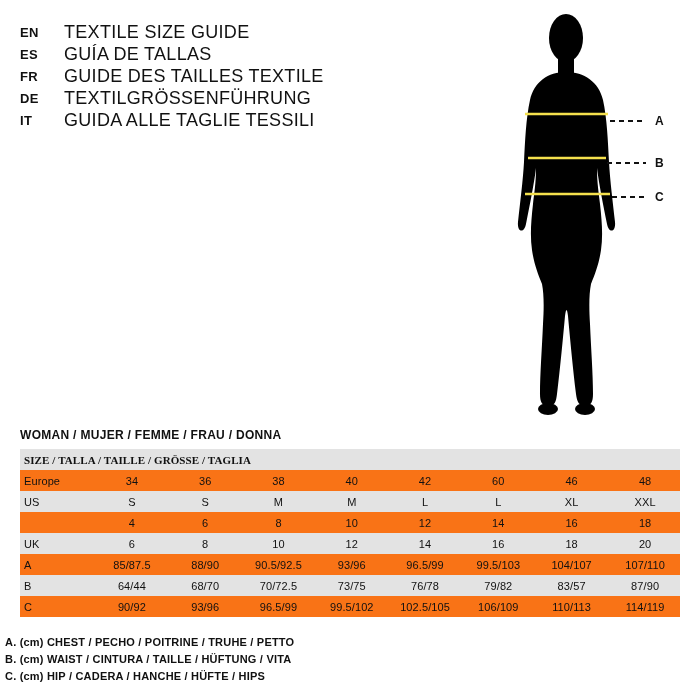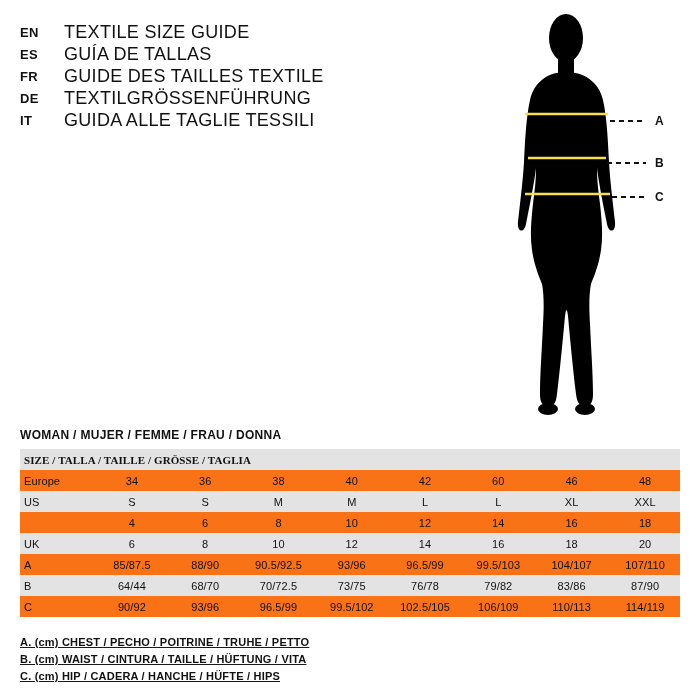--- a/index.html
+++ b/index.html
@@ -110,24 +110,23 @@
   }
   td.header-cell {
     font-weight: bold;
     letter-spacing: 0.3px;
     font-family: Liberation Serif, serif;
   }
 
   
   .notes {
     position: absolute;
-    left: 20px;
+    left: 5px;
     top: 636px;
     width: 600px;
-    text-decoration: underline;
   }
   .note {
     font-size: 11px;
     font-weight: bold;
     color: #111;
     letter-spacing: 0.2px;
     margin-bottom: 5px;
   }
 </style>
 </head>
@@ -284,21 +283,21 @@
         </tr>
 
         <tr class="band">
           <td class="col-label">B</td>
           <td class="col-val">64/44</td>
           <td class="col-val">68/70</td>
           <td class="col-val">70/72.5</td>
           <td class="col-val">73/75</td>
           <td class="col-val">76/78</td>
           <td class="col-val">79/82</td>
-          <td class="col-val">83/86</td>
+          <td class="col-val">83/57</td>
           <td class="col-val">87/90</td>
         </tr>
 
         <tr class="plain">
           <td class="col-label">C</td>
           <td class="col-val">90/92</td>
           <td class="col-val">93/96</td>
           <td class="col-val">96.5/99</td>
           <td class="col-val">99.5/102</td>
           <td class="col-val">102.5/105</td>

